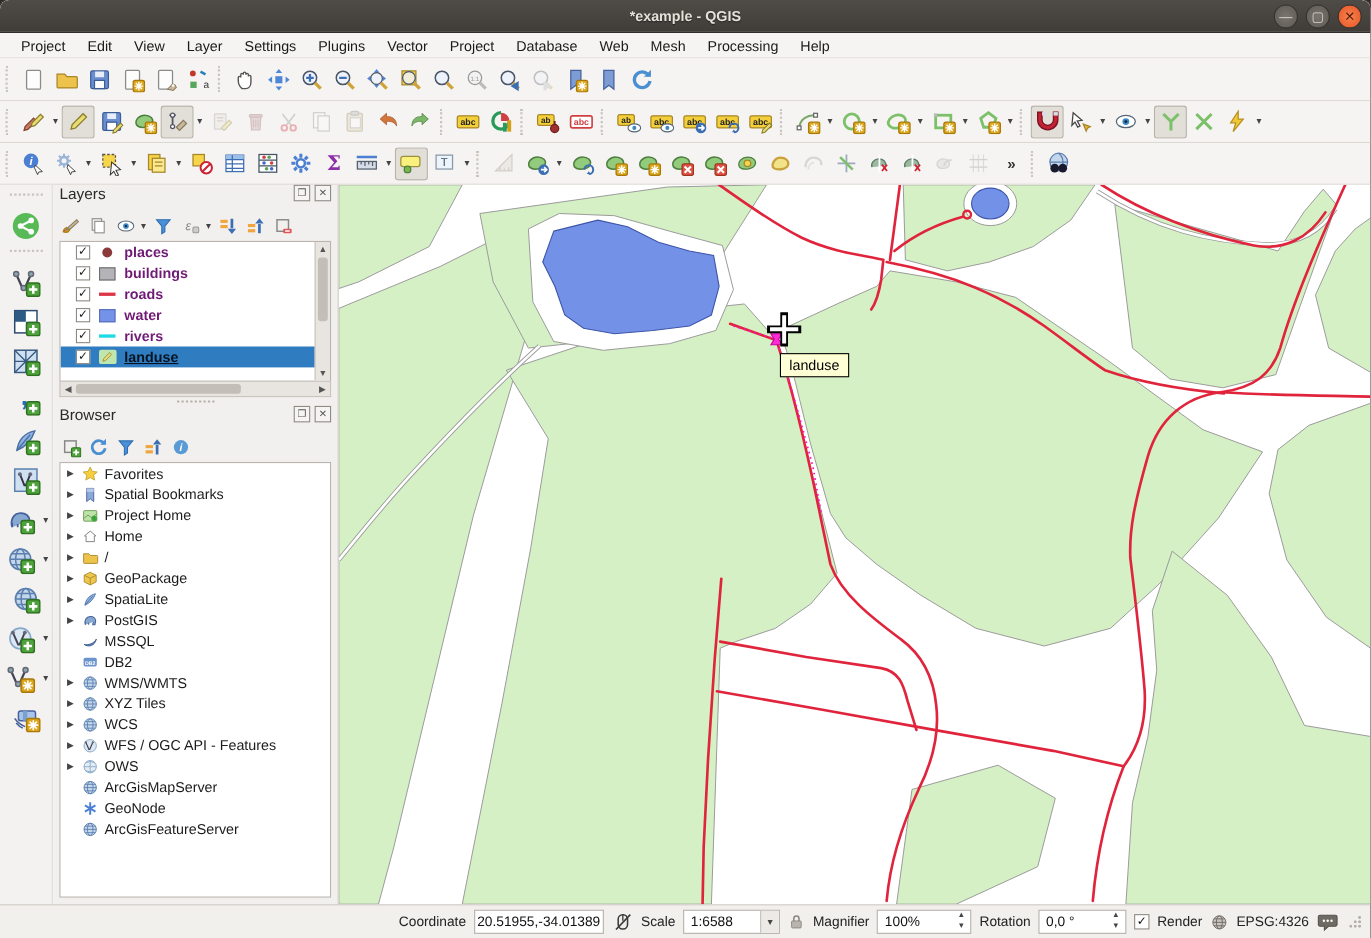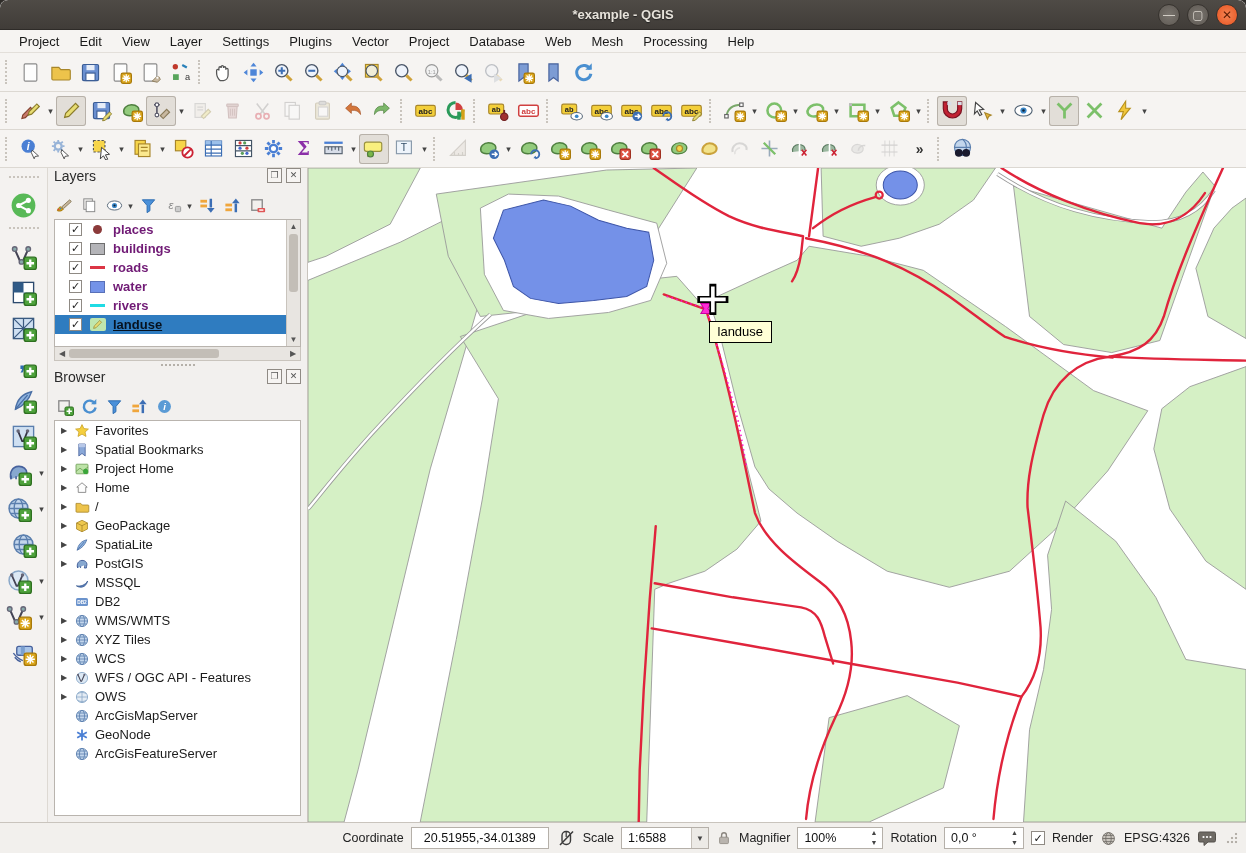--- a/index.html
+++ b/index.html
@@ -1433,21 +1433,21 @@
           <path d="M404,120 V142 M393,131 H415" stroke="#fff" stroke-width="3.6" stroke-linecap="square"></path>
         </g>
       </svg>
       <div class="tooltip">landuse</div>
     </div>
   </div>
 
   <div class="statusbar">
     <div style="flex:1"></div>
     <span class="lbl">Coordinate</span>
-    <div class="sb-box" style="width:138px;justify-content:center">20.51955,-34.01389</div>
+    <div class="sb-box" style="width:118px;justify-content:center">20.51955,-34.01389</div>
     <svg class="sb-ico" viewBox="0 0 20 20">
         <rect x="6" y="3.5" width="8.5" height="13" rx="4" fill="#f0eeea" stroke="#3a3a3a" stroke-width="1.4"></rect>
         <line x1="10.2" y1="3.5" x2="10.2" y2="9" stroke="#3a3a3a" stroke-width="1.2"></line>
         <path d="M4,17L17,3.5" stroke="#3a3a3a" stroke-width="1.5"></path>
       </svg>
     <span class="lbl">Scale</span>
     <div class="sb-box sb-combo" style="width:88px">
       <span>1:6588</span>
       <span class="carr">▼</span>
     </div>

